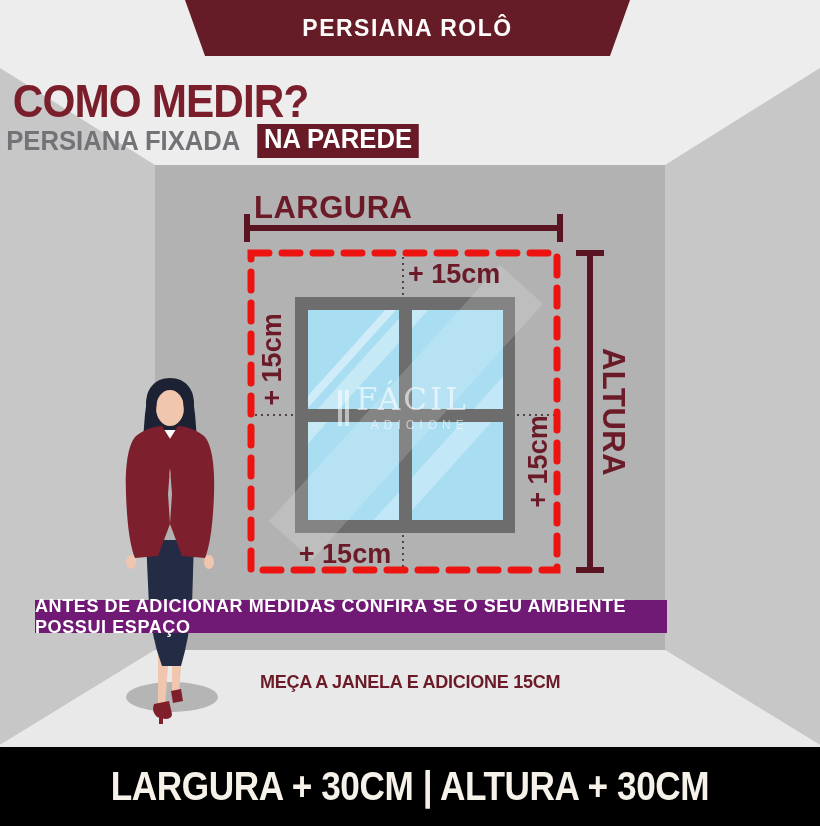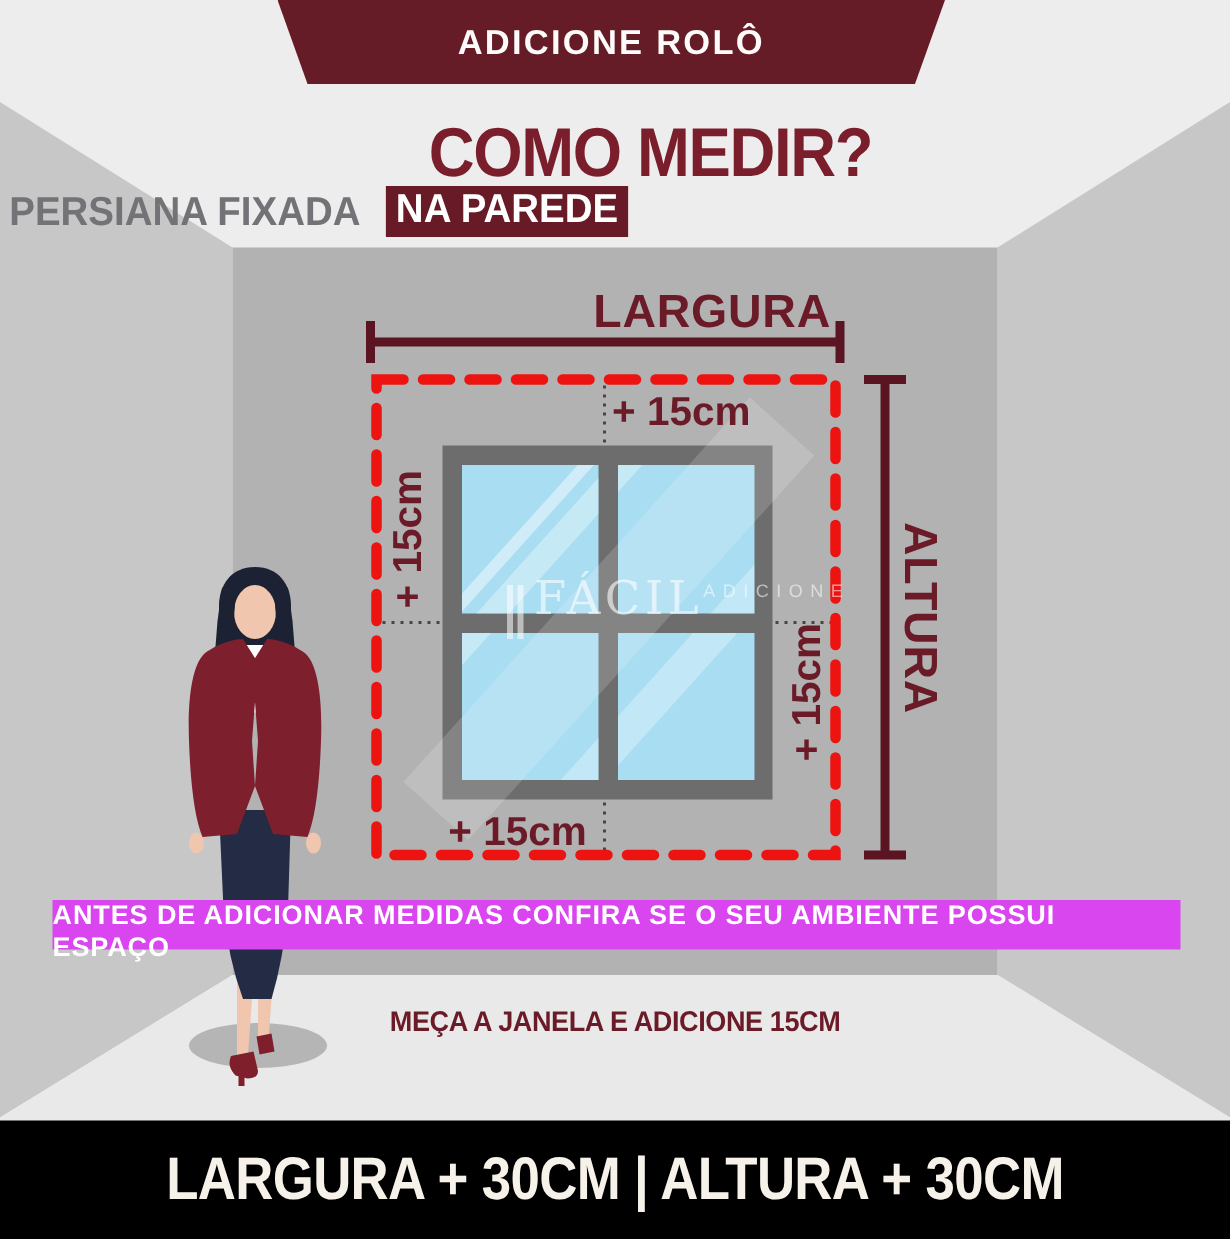--- a/index.html
+++ b/index.html
@@ -20,63 +20,63 @@
     background:#661c27;
     clip-path:polygon(0 0,100% 0,95.5% 100%,4.5% 100%);
     display:flex;align-items:center;justify-content:center;
   }
   .top-banner span{
     color:#fdfcfb;font-size:23px;font-weight:bold;letter-spacing:1.5px;
   }
 
   
   .title{
-    position:absolute;left:0;right:0;top:78px;z-index:5;text-align:center;
-    color:#7a1e2c;font-size:46px;font-weight:bold;line-height:1;margin-left:48px;
+    position:absolute;left:0;right:0;top:78px;z-index:5;
+    color:#7a1e2c;font-size:46px;font-weight:bold;line-height:1;
   }
   .title .condense{display:inline-block;transform:scaleX(.92);letter-spacing:-1px;}
   .subtitle{
     position:absolute;left:0;right:0;top:124px;z-index:5;
     display:flex;align-items:center;gap:6px;
   }
   .subtitle .plain{color:#737377;font-size:27px;font-weight:bold;transform:scaleX(.95);}
   .subtitle .highlight{
     background:#681b27;color:#fff;font-size:27px;font-weight:bold;
     padding:0 7px 3px 7px;transform:scaleX(.95);
   }
 
   
   .m-label{color:#6b1a27;font-weight:bold;z-index:3;white-space:nowrap;}
-  .largura-label{left:254px;top:190px;width:300px;text-align:right;font-size:31px;letter-spacing:.5px;}
+  .largura-label{left:254px;top:190px;width:300px;text-align:left;font-size:31px;letter-spacing:.5px;}
   .offset{font-size:27px;}
   .offset-top{left:408px;top:259px;}
   .offset-bottom{left:285px;top:539px;width:120px;text-align:center;}
   .offset-left{left:212px;top:344px;width:120px;text-align:center;transform:rotate(-90deg);}
   .offset-right{left:478px;top:446px;width:120px;text-align:center;transform:rotate(-90deg);}
   .altura-label{left:538px;top:394px;width:150px;text-align:center;font-size:31px;letter-spacing:.5px;transform:rotate(90deg);}
 
   
   .watermark{
     position:absolute;left:338px;top:384px;z-index:3;display:flex;gap:7px;align-items:flex-start;
   }
   .wm-bars{display:flex;gap:3px;margin-top:6px;}
   .wm-bars i{display:block;width:4px;height:36px;background:rgba(255,255,255,.55);}
-  .wm-text{display:flex;flex-direction:row;align-items:flex-start;}
+  .wm-text{display:flex;flex-direction:column;align-items:flex-end;}
   .wm-title{
     font-family:"DejaVu Serif","Liberation Serif",serif;
     font-size:31px;line-height:1;color:rgba(255,255,255,.6);letter-spacing:3px;
   }
   .wm-sub{
     font-size:12px;color:rgba(255,255,255,.55);letter-spacing:5px;margin-top:3px;
   }
 
   
   .warning-banner{
-    position:absolute;left:35px;top:600px;width:752px;height:33px;z-index:4;
-    background:#d946ef;display:flex;align-items:flex-start;justify-content:center;
+    position:absolute;left:35px;top:600px;width:632px;height:33px;z-index:4;
+    background:#701a75;display:flex;align-items:center;justify-content:center;
   }
   .warning-banner span{color:#fff;font-size:18px;font-weight:bold;letter-spacing:.6px;}
 
   
   .instruction{
     position:absolute;left:0;right:0;top:667px;z-index:3;text-align:center;
     color:#6b1a27;font-size:19px;font-weight:bold;line-height:30px;
   }
   .instruction .condense{display:inline-block;transform:scaleX(.95);letter-spacing:-.3px;}
 
@@ -195,21 +195,21 @@
   </div>
 
   <div class="abs m-label largura-label">LARGURA</div>
   <div class="abs m-label altura-label">ALTURA</div>
   <div class="abs m-label offset offset-top">+ 15cm</div>
   <div class="abs m-label offset offset-left">+ 15cm</div>
   <div class="abs m-label offset offset-right">+ 15cm</div>
   <div class="abs m-label offset offset-bottom">+ 15cm</div>
 
   <div class="top-banner">
-    <span>ADICIONE ROLÔ</span>
+    <span>PERSIANA ROLÔ</span>
   </div>
 
   <div class="title">
     <span class="condense">COMO MEDIR?</span>
   </div>
   <div class="subtitle">
     <span class="plain">PERSIANA FIXADA</span>
     <span class="highlight">NA PAREDE</span>
   </div>
 

